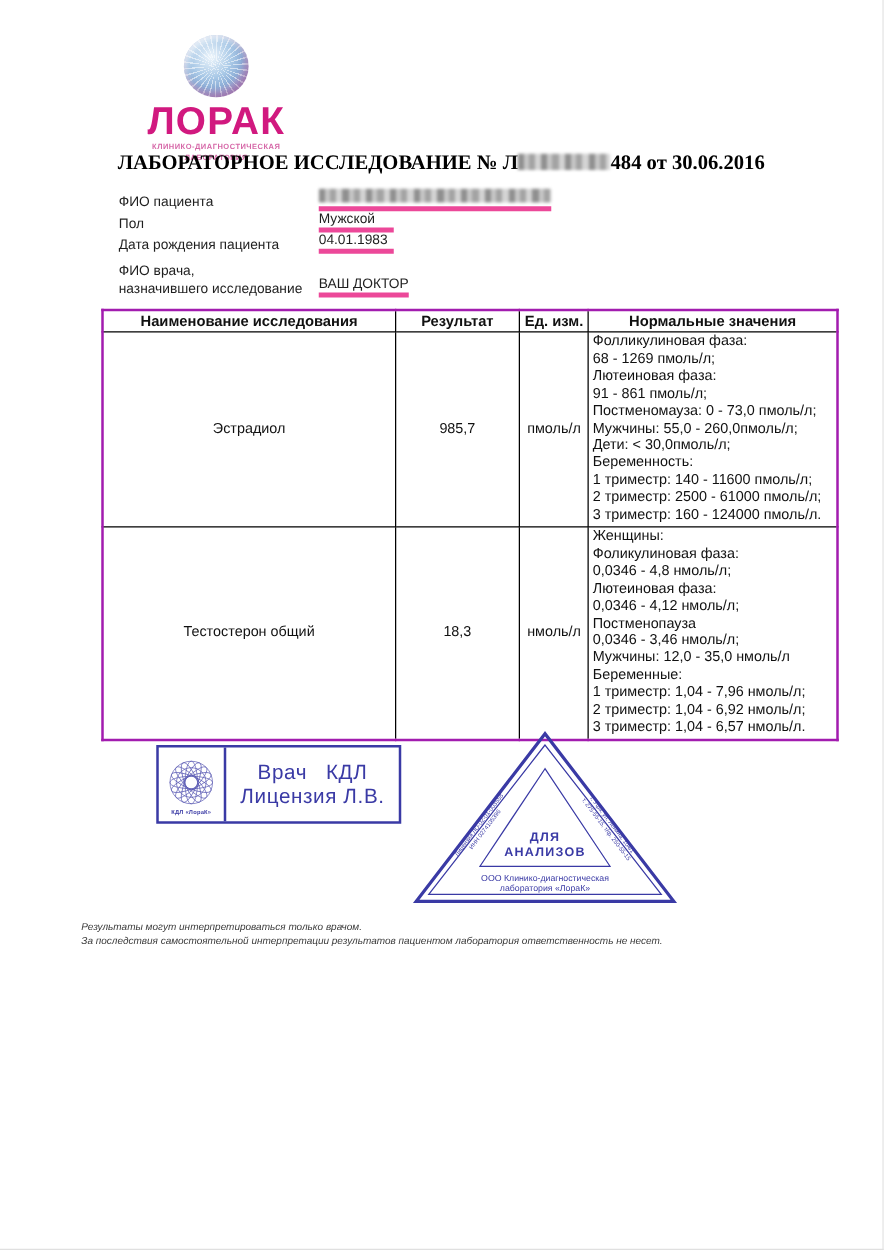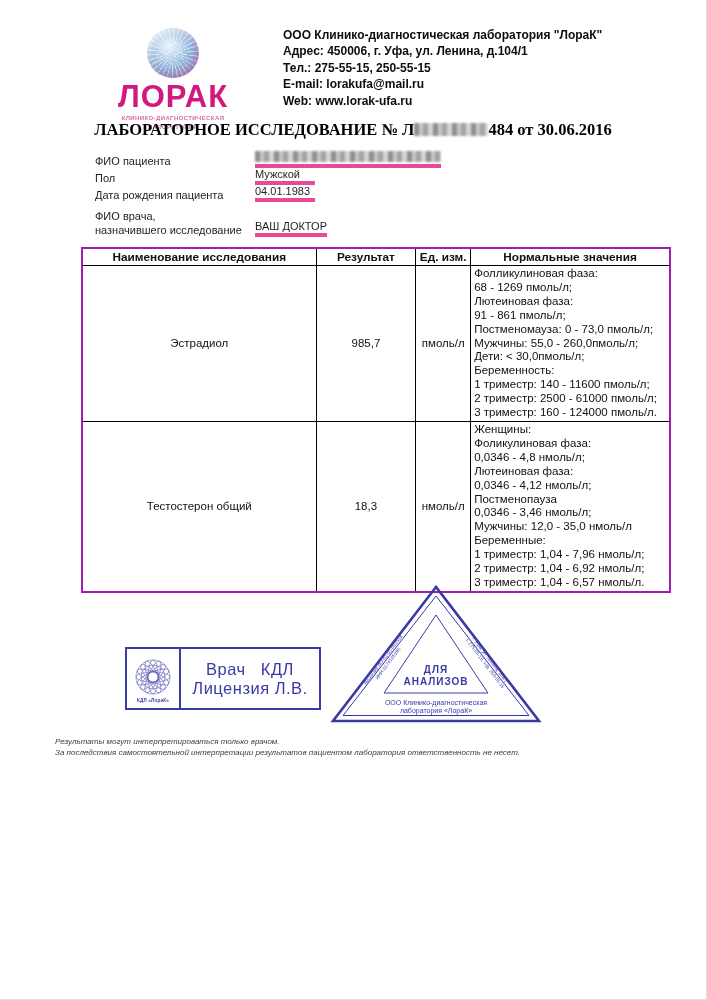--- a/index.html
+++ b/index.html
@@ -53,52 +53,45 @@
     margin-left:36px;
   }
   .results th { border:1px solid #000; font-weight:bold; font-size:11.8px; padding:1px 2px; text-align:center; }
   .results td { border:1px solid #000; }
   td.c-name, td.c-result, td.c-unit { text-align:center; vertical-align:middle; padding:2px; }
   td.c-normal { text-align:left; vertical-align:top; padding:1px 3px; white-space:pre-line; line-height:13.9px; }
   .w-name{width:235px;} .w-result{width:100px;} .w-unit{width:55px;} .w-normal{width:200px;}
 
   
   .stamp-doctor {
-    position:absolute; left:125px; top:647px; width:196px; height:63px;
+    position:absolute; left:125px; top:596px; width:196px; height:63px;
     border:2px solid #3a3aa5; color:#3a3aa5; display:flex; background:rgba(255,255,255,0);
   }
   .stamp-emblem { width:54px; border-right:2px solid #3a3aa5; display:flex; flex-direction:column; align-items:center; justify-content:center; padding-top:2px; }
   .stamp-emblem-caption { font-size:4.6px; font-weight:bold; letter-spacing:.2px; margin-top:1px; }
   .stamp-doctor-text { flex:1; display:flex; flex-direction:column; align-items:center; justify-content:center; font-size:16.5px; line-height:19px; letter-spacing:.5px; }
   .stamp-doctor-title { word-spacing:10px; }
   .stamp-triangle { position:absolute; left:330px; top:584px; width:212px; height:140px; }
   .stamp-triangle svg { display:block; }
 
   
-  .footer { position:absolute; left:55px; top:737px; font-size:8px; font-style:italic; color:#3a3a3a; line-height:10.5px; }
+  .footer { position:absolute; left:65px; top:737px; font-size:8px; font-style:italic; color:#3a3a3a; line-height:10.5px; }
 </style>
 </head>
 <body>
 
 <div class="paper">
 
   <div class="logo">
     <div class="logo-sphere"></div>
     <div class="logo-name">ЛОРАК</div>
     <div class="logo-sub">КЛИНИКО-ДИАГНОСТИЧЕСКАЯ
 ЛАБОРАТОРИЯ</div>
   </div>
 
-  <div class="company">
-    <div>ООО Клинико-диагностическая лаборатория "ЛораК"</div>
-    <div>Адрес: 450006, г. Уфа, ул. Ленина, д.104/1</div>
-    <div>Тел.: 275-55-15, 250-55-15</div>
-    <div>E-mail: lorakufa@mail.ru</div>
-    <div>Web: www.lorak-ufa.ru</div>
-  </div>
 
   <div class="doc-title">
     <span>ЛАБОРАТОРНОЕ ИССЛЕДОВАНИЕ № Л</span><span class="redacted title-num"></span><span>484 от 30.06.2016</span>
   </div>
 
   <div class="patient">
     <div class="p-row">
       <div class="p-label">ФИО пациента</div>
       <div class="p-value"><span class="redacted patient-name"></span></div>
     </div>

